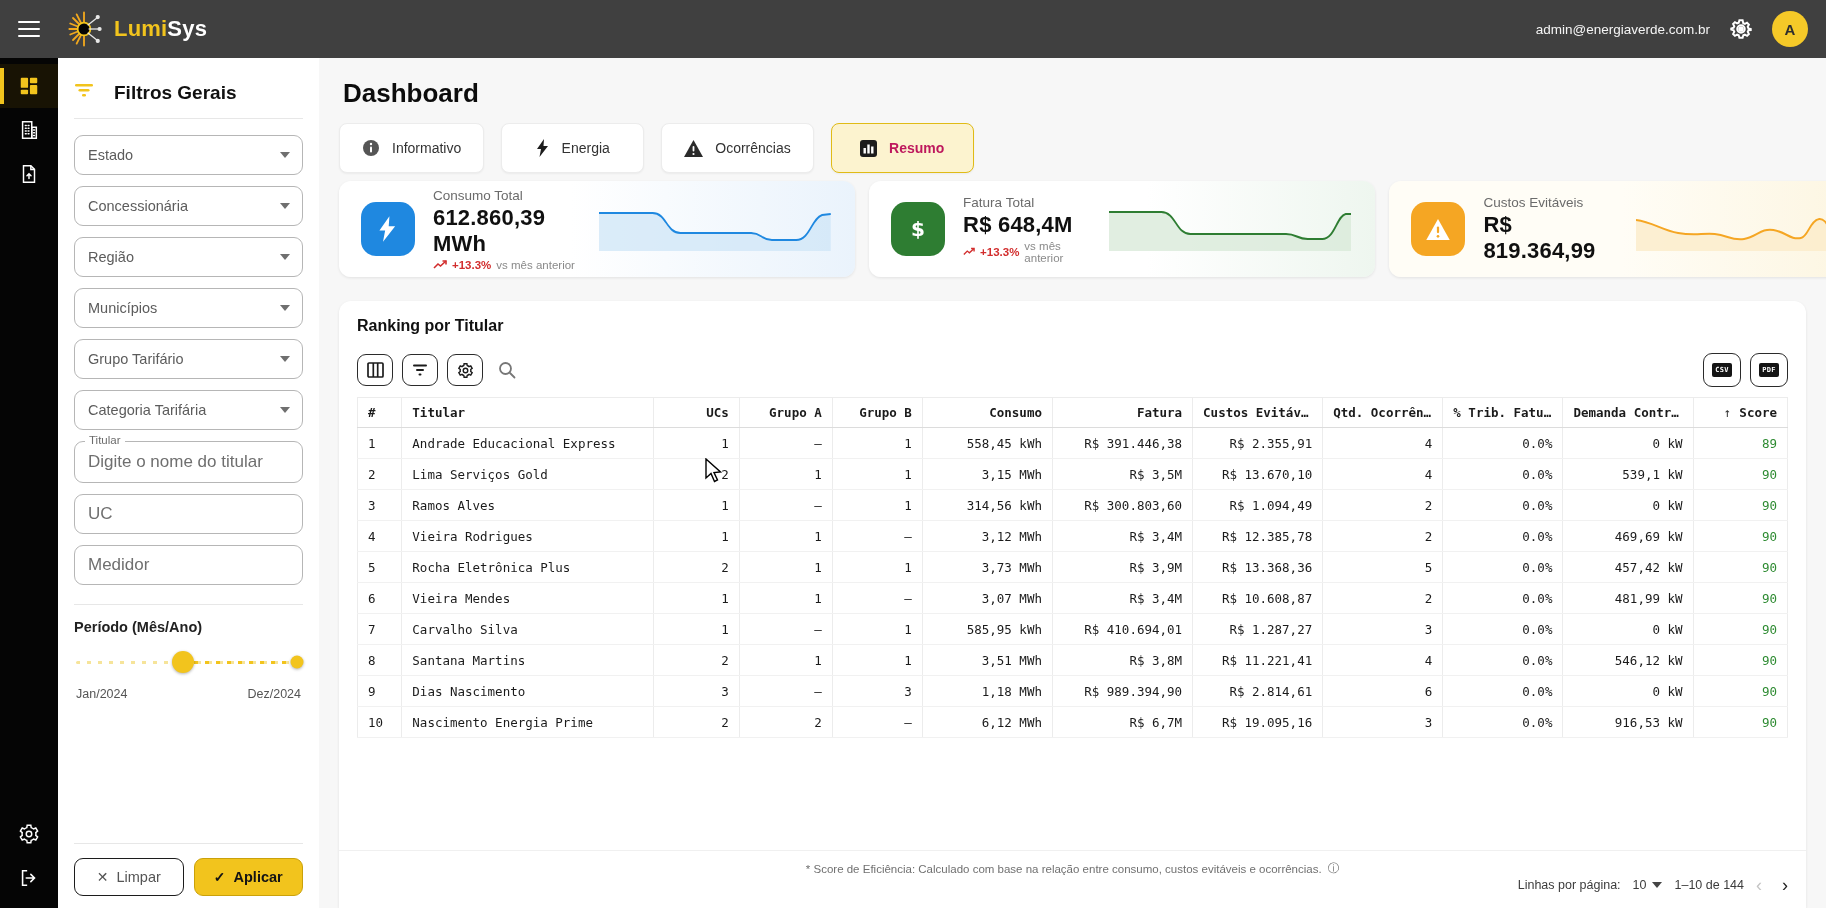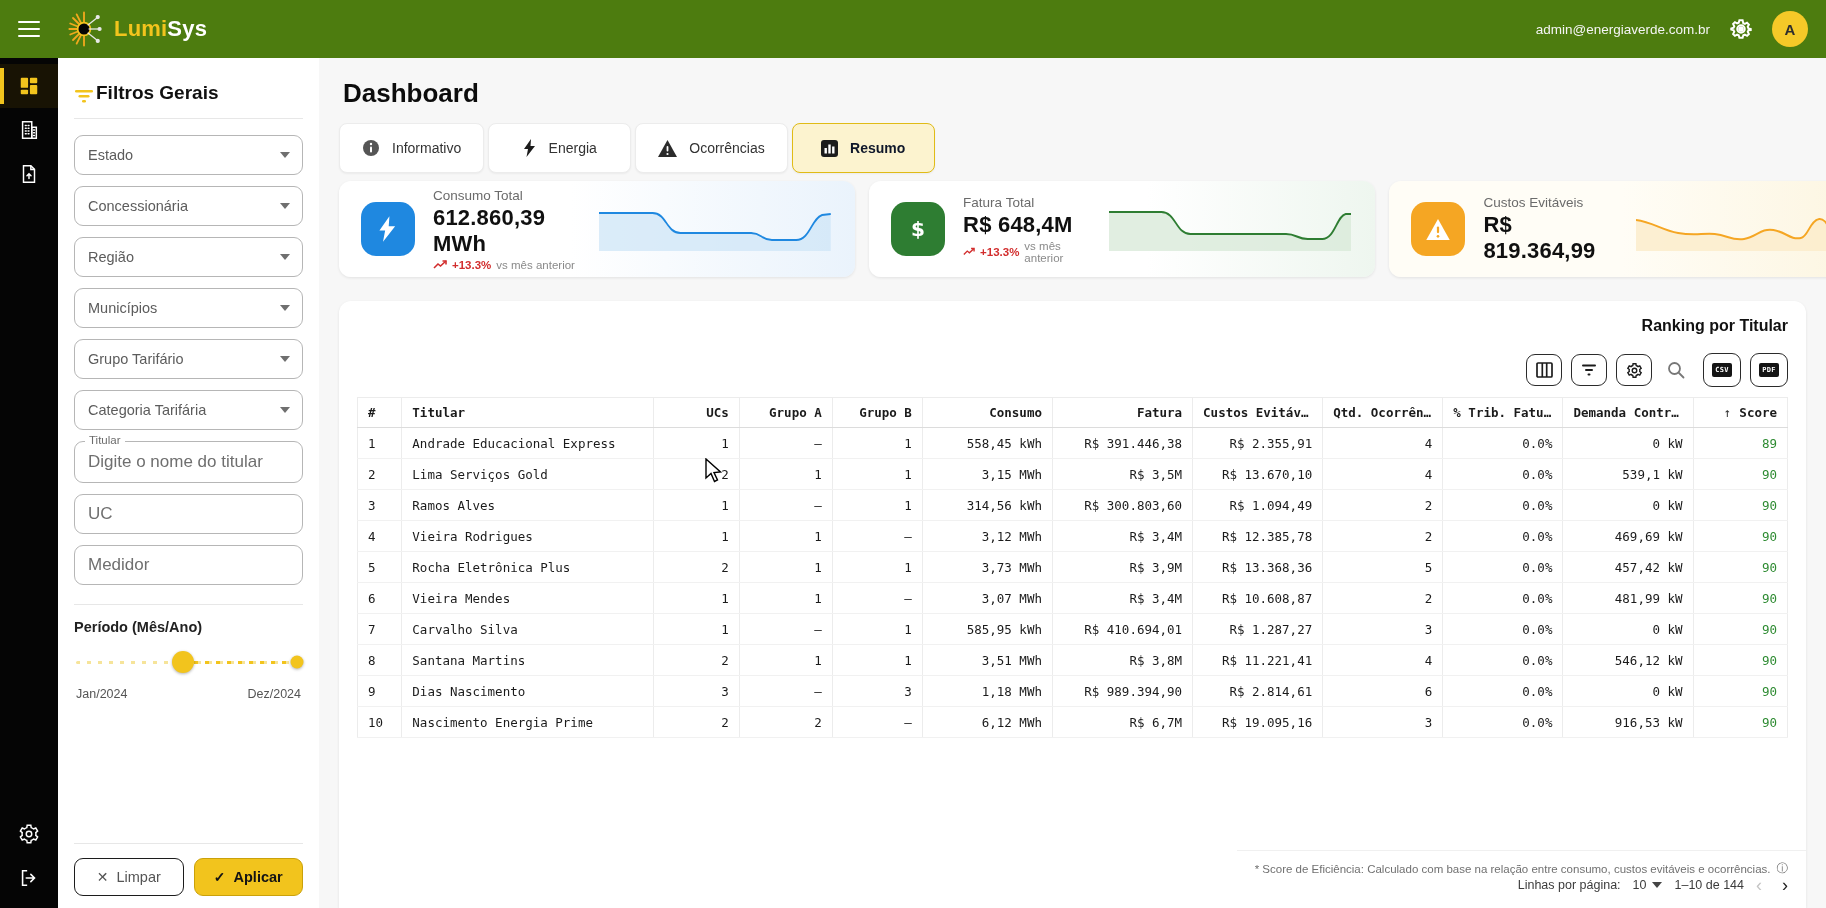--- a/index.html
+++ b/index.html
@@ -1,20 +1,20 @@
 <!DOCTYPE html>
 <html><head>
 <meta charset="utf-8">
 <style>
   * { margin:0; padding:0; box-sizing:border-box; }
   html,body { width:1826px; height:908px; overflow:hidden; background:#f7f7f7;
     font-family:"Liberation Sans", sans-serif; }
 
   
-  .topbar { height:58px; background:#4d7c0f; display:flex; align-items:center; padding:0 18px; color:#fff; }
+  .topbar { height:58px; background:#404040; display:flex; align-items:center; padding:0 18px; color:#fff; }
   .hamburger { width:22px; height:16px; display:flex; flex-direction:column; justify-content:space-between; cursor:pointer; margin-right:22px; }
   .hamburger span { height:2px; background:#fff; border-radius:2px; }
   .logo { width:44px; height:44px; margin-right:8px; }
   .brand { font-size:22px; font-weight:bold; letter-spacing:.2px; }
   .brand .b1 { color:#f2c41d; } .brand .b2 { color:#fff; }
   .topbar-right { margin-left:auto; display:flex; align-items:center; gap:18px; }
   .user-email { font-size:13.5px; color:#f5f5f5; }
   .gear-btn { width:26px; height:26px; cursor:pointer; }
   .avatar { width:36px; height:36px; border-radius:50%; background:#f5c928; color:#2d2d2d;
     display:grid; place-items:center; font-size:15px; font-weight:bold; cursor:pointer; }
@@ -25,21 +25,21 @@
   
   .rail { width:58px; background:#050505; display:flex; flex-direction:column; align-items:stretch; padding-top:6px; }
   .rail-item { height:44px; display:flex; align-items:center; justify-content:center; cursor:pointer; position:relative; }
   .rail-item svg { width:22px; height:22px; }
   .rail-item.active { background:#181304; }
   .rail-item.active::before { content:""; position:absolute; left:0; top:4px; bottom:4px; width:4px; background:#f2c41d; }
   .rail-spacer { flex:1; }
 
   
   .filters { width:261px; background:#fff; padding:16px 16px 12px; display:flex; flex-direction:column; }
-  .filters-title { display:flex; align-items:flex-end; gap:2px; font-size:19px; font-weight:bold; color:#111; padding:8px 0 14px; border-bottom:1px solid #e7e7e7; margin-bottom:16px; }
+  .filters-title { display:flex; align-items:flex-start; gap:20px; font-size:19px; font-weight:bold; color:#111; padding:8px 0 14px; border-bottom:1px solid #e7e7e7; margin-bottom:16px; }
   .select-box { border:1px solid #b6b6b6; border-radius:9px; height:40px; padding:0 12px 0 13px;
     display:flex; align-items:center; justify-content:space-between; color:#5c5c5c; font-size:14.5px; margin-bottom:11px; cursor:pointer; background:#fff; }
   .caret { width:0; height:0; border-left:5px solid transparent; border-right:5px solid transparent; border-top:6px solid #6f6f6f; }
   .notched { position:relative; border:1px solid #b6b6b6; border-radius:9px; height:42px; margin-bottom:11px; padding:0 13px; display:flex; align-items:center; }
   .notched .nlabel { position:absolute; top:-8px; left:10px; background:#fff; padding:0 4px; font-size:11.5px; color:#6c6c6c; }
   .notched input, .plain-input input { border:none; outline:none; width:100%; font-size:17px; color:#333; background:transparent; font-family:"Liberation Sans",sans-serif; }
   .plain-input { border:1px solid #b6b6b6; border-radius:9px; height:40px; margin-bottom:11px; padding:0 13px; display:flex; align-items:center; }
   .plain-input input::placeholder, .notched input::placeholder { color:#6f6f6f; }
   .filters-divider { border-top:1px solid #e7e7e7; margin:8px 0 14px; }
   .period-label { font-size:14.5px; font-weight:bold; color:#222; margin-bottom:16px; }
@@ -56,45 +56,45 @@
   .btn { flex:1; height:38px; border-radius:9px; display:flex; align-items:center; justify-content:center; gap:8px;
     font-size:14.5px; cursor:pointer; font-family:"Liberation Sans",sans-serif; }
   .btn-clear { background:#fff; border:1.5px solid #1c1c1c; color:#555; }
   .btn-apply { background:#f2c41d; border:1.5px solid #caa10a; color:#141414; font-weight:bold; }
   .btn .bic { font-size:14px; }
 
   
   .main { flex:1; display:flex; flex-direction:column; padding:12px 20px 0; overflow:hidden; }
   .page-title { font-size:26px; font-weight:bold; color:#0c0c0c; margin:8px 0 14px 4px; }
 
-  .tabs { display:flex; gap:4px; }
+  .tabs { display:flex; gap:17px; }
   .tab { min-width:143px; height:50px; background:#fff; border:1px solid #ececec; border-radius:8px;
     display:flex; align-items:center; justify-content:center; gap:12px; font-size:14px; color:#333;
     cursor:pointer; box-shadow:0 1px 2px rgba(0,0,0,.05); padding:0 22px; }
-  .tab.active { background:#fcf3cf; border:1.5px solid #e0bb16; font-weight:bold; color:#0f172a; }
+  .tab.active { background:#fcf3cf; border:1.5px solid #e0bb16; font-weight:bold; color:#be185d; }
   .tab svg { flex:0 0 auto; }
 
   .kpi-grid { display:grid; grid-template-columns:1fr 1fr 1fr 1fr; gap:26px 14px; margin-top:8px; }
   .kpi { height:96px; border-radius:12px; box-shadow:0 1px 3px rgba(0,0,0,.09); display:flex; align-items:center; padding:0 24px 0 22px; gap:18px; }
   .kpi.tint-blue   { background:linear-gradient(90deg,#ffffff 45%, #eaf3fc); }
   .kpi.tint-green  { background:linear-gradient(90deg,#ffffff 55%, #eef6ef); }
   .kpi.tint-orange { background:linear-gradient(90deg,#fffdf6 45%, #fcf4dd); }
   .kpi.tint-red    { background:linear-gradient(90deg,#ffffff 55%, #fdf0f0); }
   .kpi-icon { width:54px; height:54px; border-radius:15px; display:grid; place-items:center; flex:0 0 auto; }
   .kpi-texts { display:flex; flex-direction:column; gap:2px; }
   .kpi-title { font-size:13.5px; color:#6b6b6b; }
   .kpi-value { font-size:22px; font-weight:bold; color:#101010; letter-spacing:.2px; }
   .kpi-value .suffix { font-size:14px; color:#777; font-weight:normal; }
   .kpi-delta { display:flex; align-items:center; gap:5px; font-size:11.5px; color:#8a8a8a; }
   .kpi-delta .pct { color:#d22d2d; font-weight:bold; }
   .kpi-spark { margin-left:auto; width:268px; height:46px; }
 
   
   .table-card { margin-top:24px; background:#fff; border-radius:12px 12px 0 0; box-shadow:0 1px 3px rgba(0,0,0,.09);
-    flex:1; display:flex; flex-direction:column; overflow:hidden;align-items:flex-end; }
+    flex:1; display:flex; flex-direction:column; overflow:hidden; }
   .table-title { font-size:16px; font-weight:bold; color:#111; padding:16px 18px 6px; }
   .grid-toolbar { display:flex; align-items:center; gap:9px; padding:12px 18px 10px; }
   .tool-btn { width:36px; height:32px; border:1.5px solid #2b2b2b; border-radius:9px; background:#fff;
     display:grid; place-items:center; cursor:pointer; }
   .search-ico { margin-left:6px; cursor:pointer; }
   .toolbar-spacer { flex:1; }
   .export-btn { width:38px; height:34px; border:1.5px solid #2b2b2b; border-radius:9px; background:#fff;
     display:grid; place-items:center; cursor:pointer; }
   .export-glyph { background:#141414; color:#fff; font-size:7px; font-weight:bold; border-radius:2px; padding:3px 3px; letter-spacing:.3px; font-family:"DejaVu Sans Mono",monospace;}
 

